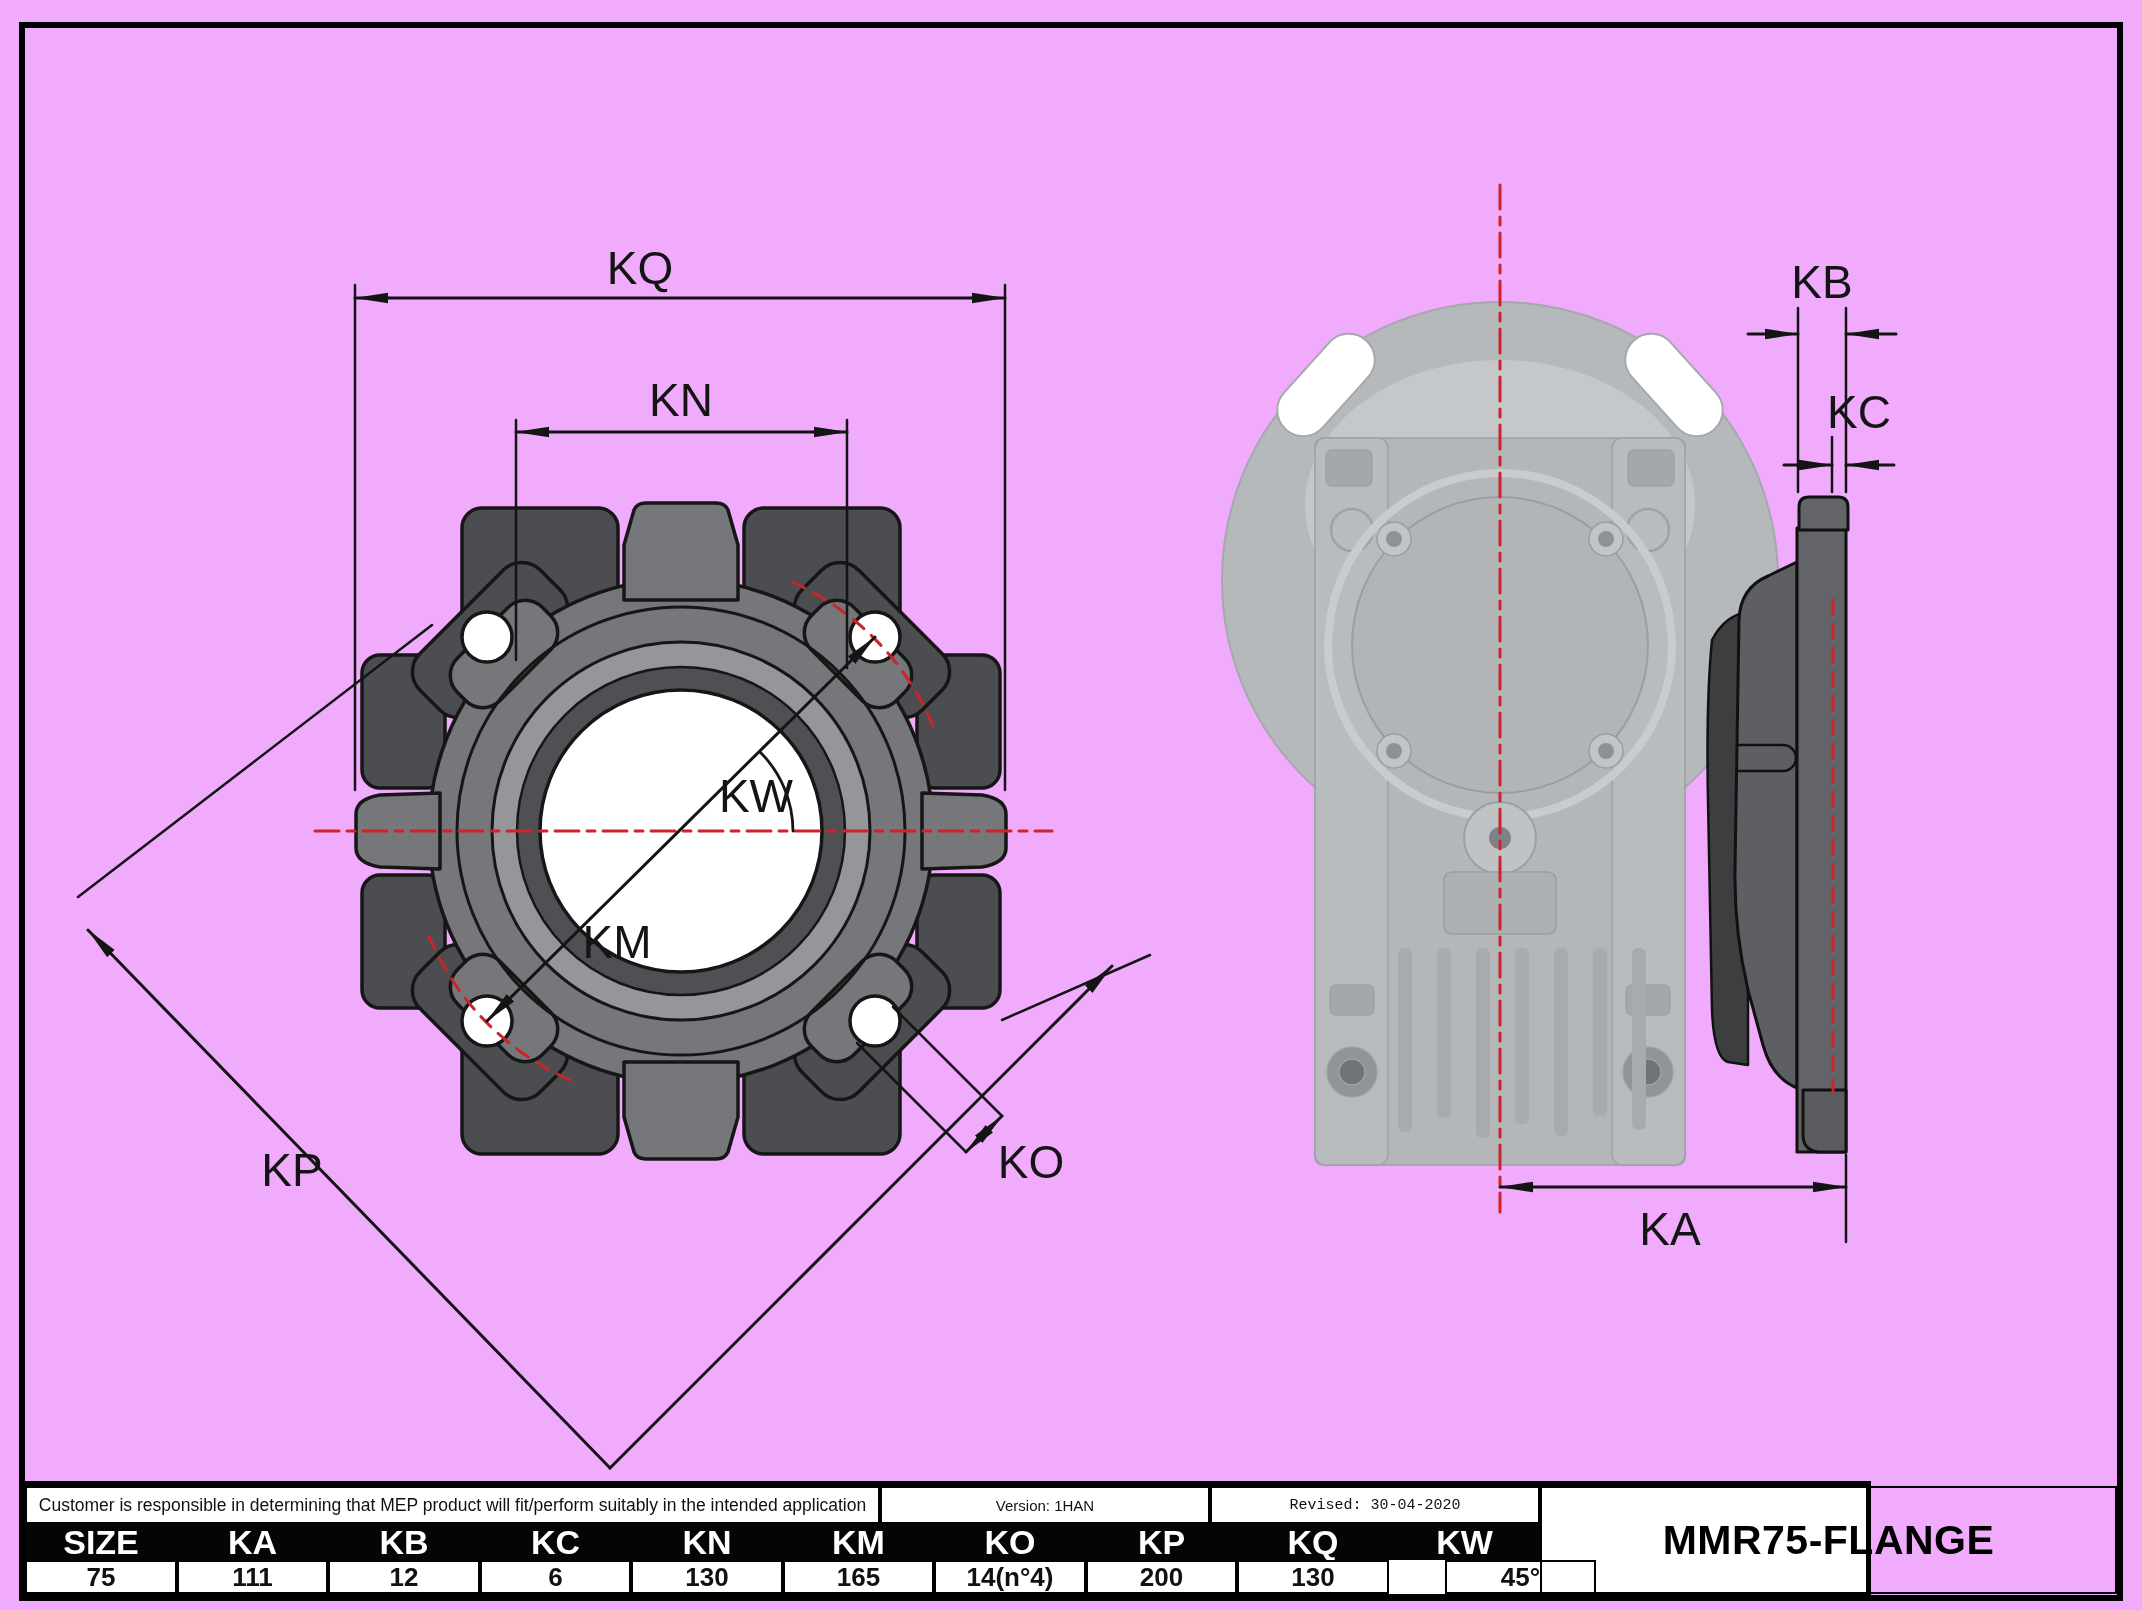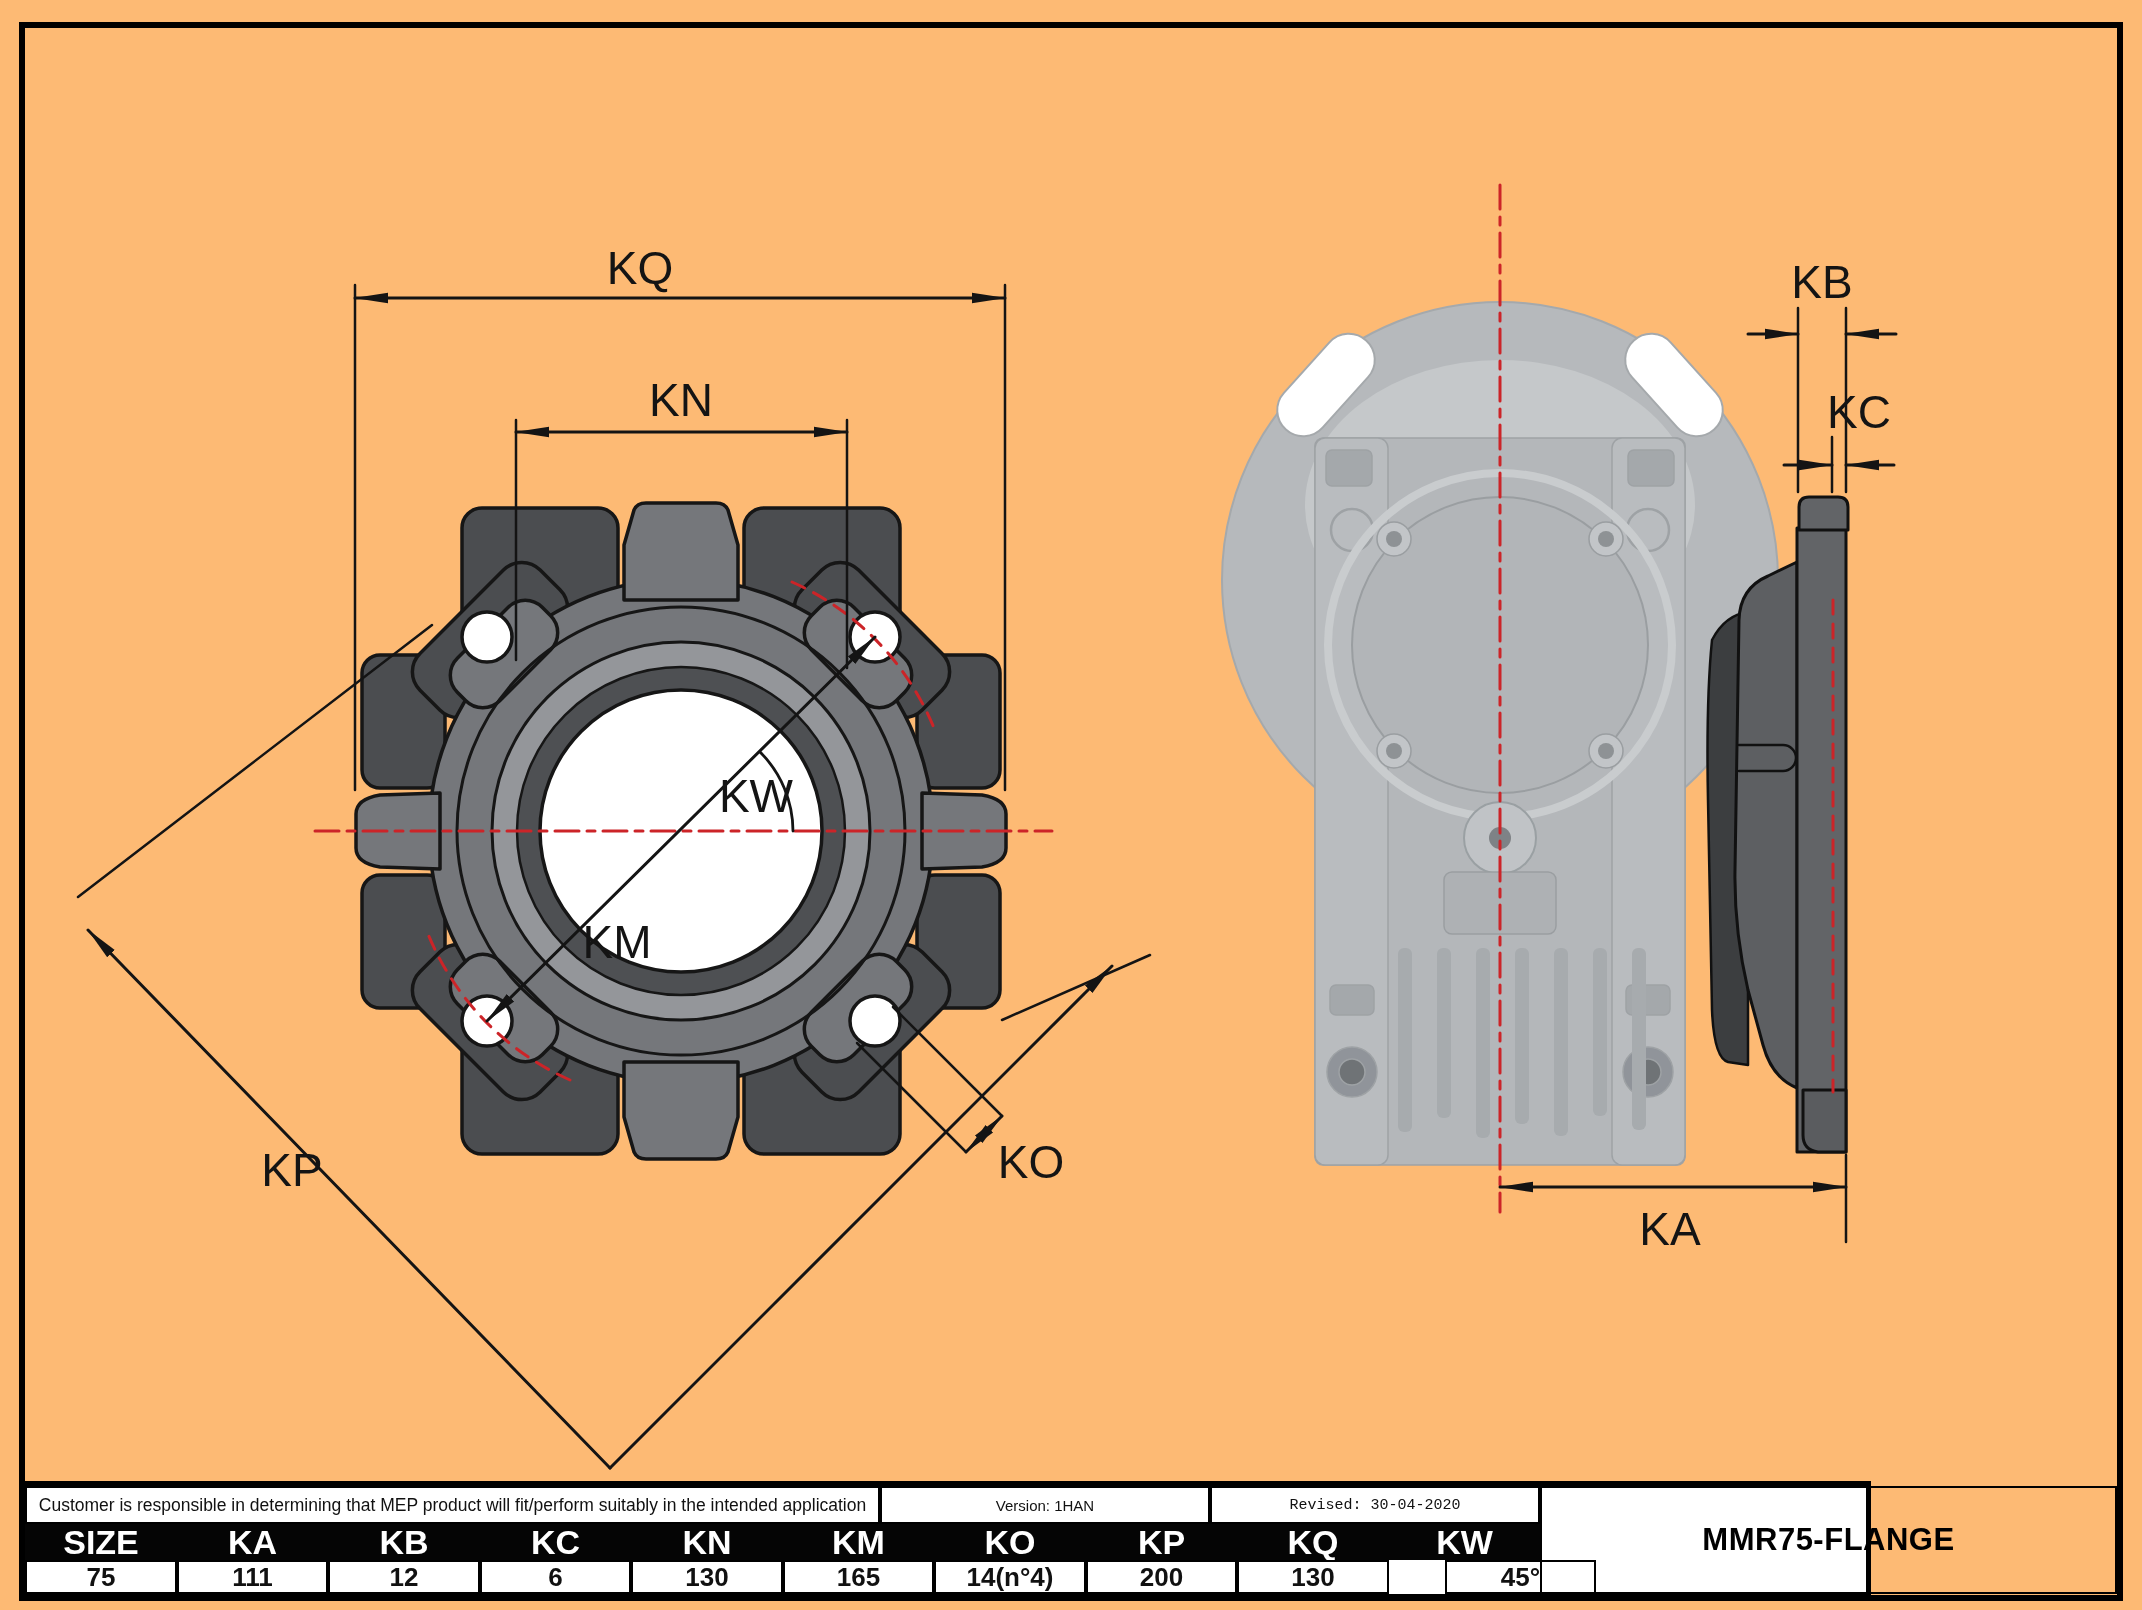--- a/index.html
+++ b/index.html
@@ -1,27 +1,27 @@
 <!DOCTYPE html>
 <html><head>
 <meta charset="utf-8">
 <style>
   html,body{margin:0;padding:0;background:#f4f4f4;}
-  .page{position:relative;width:2142px;height:1610px;background:#fdba74;font-family:"Liberation Sans",sans-serif;overflow:hidden;}
+  .page{position:relative;width:2142px;height:1610px;background:#f0abfc;font-family:"Liberation Sans",sans-serif;overflow:hidden;}
   svg{position:absolute;left:0;top:0;}
   svg text{font-family:"Liberation Sans",sans-serif;fill:#141414;}
   .dimlabel{font-size:46px;}
   
   .titleblock{position:absolute;left:20px;top:1481px;width:1851px;height:118px;border:5px solid #000;background:#fff;box-sizing:border-box;}
   .cell{position:absolute;box-sizing:border-box;display:flex;align-items:center;justify-content:center;border:2px solid #000;background:#fff;color:#111;}
   .row1{top:0;height:38px;font-size:15px;}
   .row2{top:38px;height:36px;background:#050505;color:#fff;font-weight:700;font-size:34px;border-color:#050505;}
   .row3{top:74px;height:34px;font-weight:700;font-size:26px;}
   .disclaimer{font-size:17.5px;font-weight:500;}
-  .partcell{position:absolute;left:1515px;top:0;width:577px;height:108px;border:2px solid #000;box-sizing:border-box;display:flex;align-items:center;justify-content:center;font-size:31px;font-weight:700;letter-spacing:.5px;}
+  .partcell{position:absolute;left:1515px;top:0;width:577px;height:108px;border:2px solid #000;box-sizing:border-box;display:flex;align-items:center;justify-content:center;font-size:41px;font-weight:700;letter-spacing:.5px;}
 </style>
 </head>
 <body>
 
 <div class="page">
 
 <svg width="2142" height="1610" viewBox="0 0 2142 1610">
   <defs>
     <marker id="arr" viewBox="0 0 34 13" refX="33" refY="6.5" markerWidth="34" markerHeight="13" markerUnits="userSpaceOnUse" orient="auto-start-reverse">
       <path d="M34,6.5 L0,1.2 L0,11.8 Z" fill="#141414"></path>

